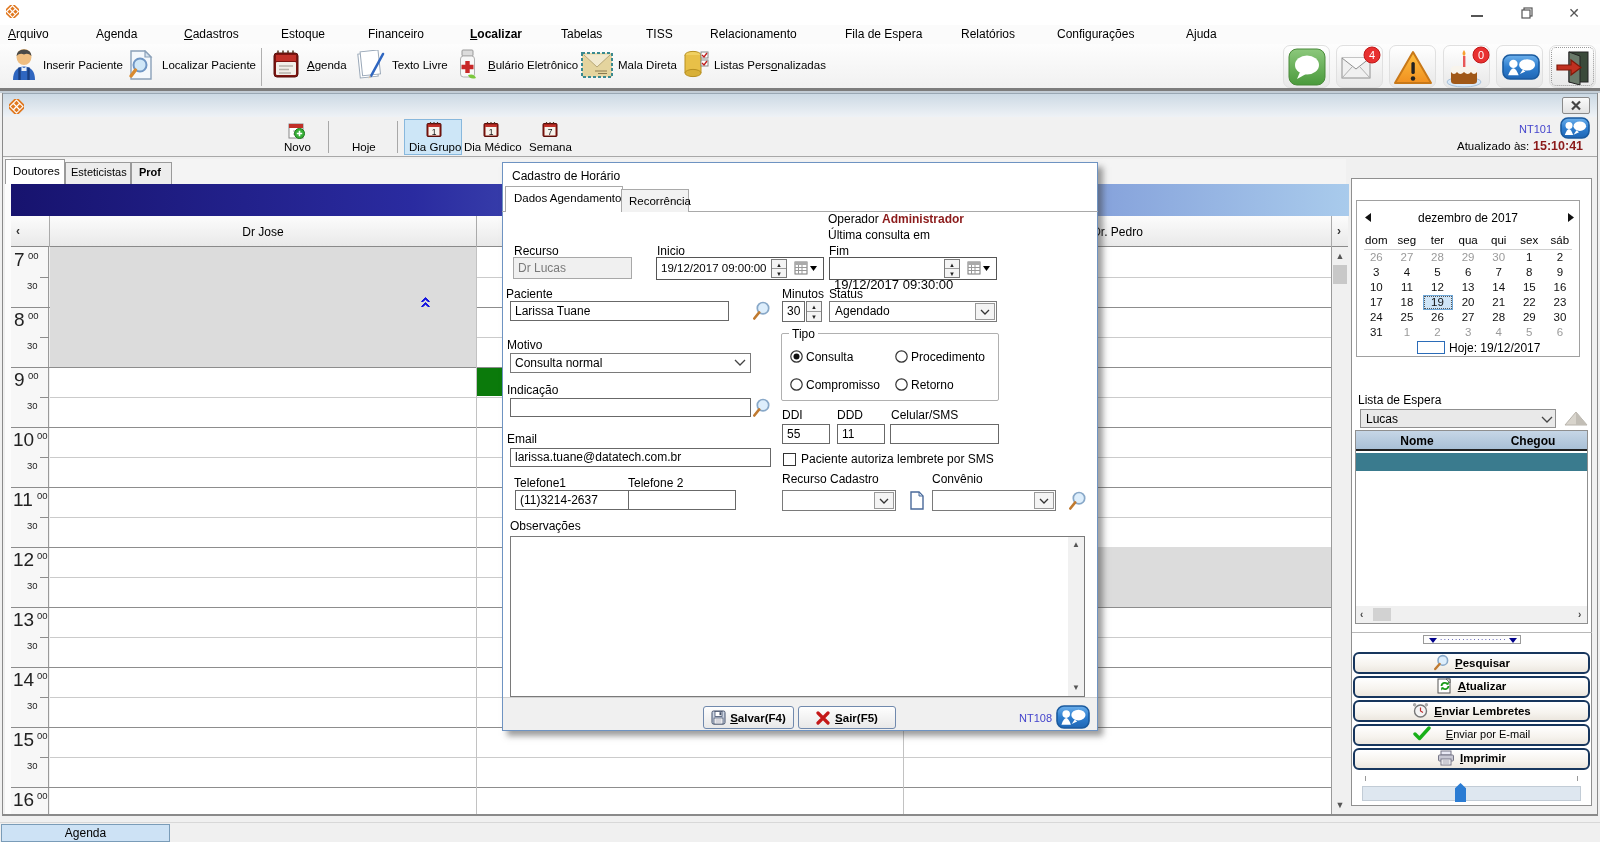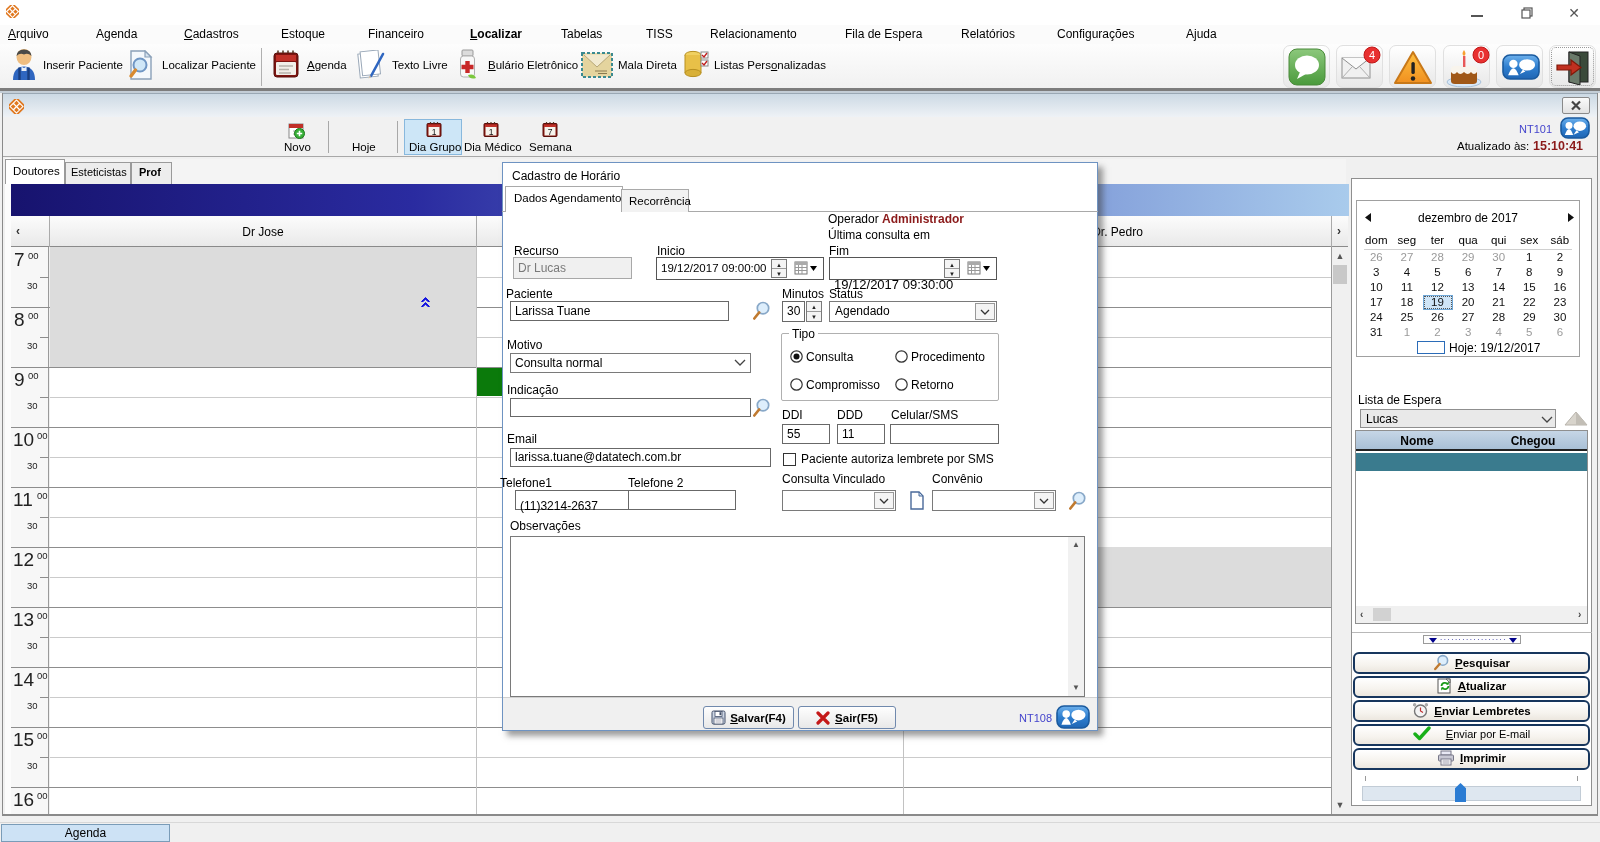--- a/index.html
+++ b/index.html
@@ -603,25 +603,25 @@
 <div style="position:absolute;z-index:11;left:782px;top:408px;font-size:12px;">DDI</div>
 <div style="position:absolute;z-index:11;left:837px;top:408px;font-size:12px;">DDD</div>
 <div style="position:absolute;z-index:11;left:891px;top:408px;font-size:12px;">Celular/SMS</div>
 <div style="position:absolute;z-index:11;left:782px;top:424px;width:48px;height:20px;background:#fff;border:1px solid #686868;font-size:12px;padding:2px 0 0 4px;">55</div>
 <div style="position:absolute;z-index:11;left:837px;top:424px;width:48px;height:20px;background:#fff;border:1px solid #686868;font-size:12px;padding:2px 0 0 4px;">11</div>
 <div style="position:absolute;z-index:11;left:890px;top:424px;width:109px;height:20px;background:#fff;border:1px solid #686868;"></div>
 <div style="position:absolute;z-index:11;left:507px;top:432px;font-size:12px;">Email</div>
 <div style="position:absolute;z-index:11;left:510px;top:448px;width:261px;height:19px;background:#fff;border:1px solid #686868;font-size:12px;padding:1px 0 0 4px;">larissa.tuane@datatech.com.br</div>
 <div style="position:absolute;z-index:11;left:783px;top:453px;width:13px;height:13px;background:#fff;border:1px solid #333;"></div>
 <div style="position:absolute;z-index:11;left:801px;top:452px;font-size:12px;">Paciente autoriza lembrete por SMS</div>
-<div style="position:absolute;z-index:11;left:500px;top:476px;font-size:12px;">Telefone1</div>
+<div style="position:absolute;z-index:11;left:514px;top:476px;font-size:12px;">Telefone1</div>
 <div style="position:absolute;z-index:11;left:628px;top:476px;font-size:12px;">Telefone 2</div>
-<div style="position:absolute;z-index:11;left:782px;top:472px;font-size:12px;">Consulta Vinculado</div>
+<div style="position:absolute;z-index:11;left:782px;top:472px;font-size:12px;">Recurso Cadastro</div>
 <div style="position:absolute;z-index:11;left:932px;top:472px;font-size:12px;">Convênio</div>
-<div style="position:absolute;z-index:11;left:515px;top:490px;width:120px;height:20px;background:#fff;border:1px solid #686868;font-size:12px;padding:8px 0 0 4px;">(11)3214-2637</div>
+<div style="position:absolute;z-index:11;left:515px;top:490px;width:120px;height:20px;background:#fff;border:1px solid #686868;font-size:12px;padding:2px 0 0 4px;">(11)3214-2637</div>
 <div style="position:absolute;z-index:11;left:628px;top:490px;width:108px;height:20px;background:#fff;border:1px solid #686868;"></div>
 <div style="position:absolute;z-index:11;left:782px;top:490px;width:114px;height:21px;background:#fff;border:1px solid #7a7a7a;"></div>
 <div style="position:absolute;z-index:11;">
       <div style="position:absolute;left:874px;top:492px;width:20px;height:17px;border:1px solid #999;background:#f4f4f4;text-align:center;line-height:0"><svg width="10" height="6" viewBox="0 0 10 6" style="margin-top:5px">
           <path d="M1 1 L5 5 L9 1" fill="none" stroke="#333" stroke-width="1.3"></path>
         </svg></div>
     </div>
 <div style="position:absolute;z-index:11;">
       <svg style="position:absolute;left:909px;top:491px;" width="16" height="19" viewBox="0 0 16 19">
         <path d="M2 1 L10 1 L14 5 L14 18 L2 18Z" fill="#fff" stroke="#4a6a9a" stroke-width="1.4"></path>

